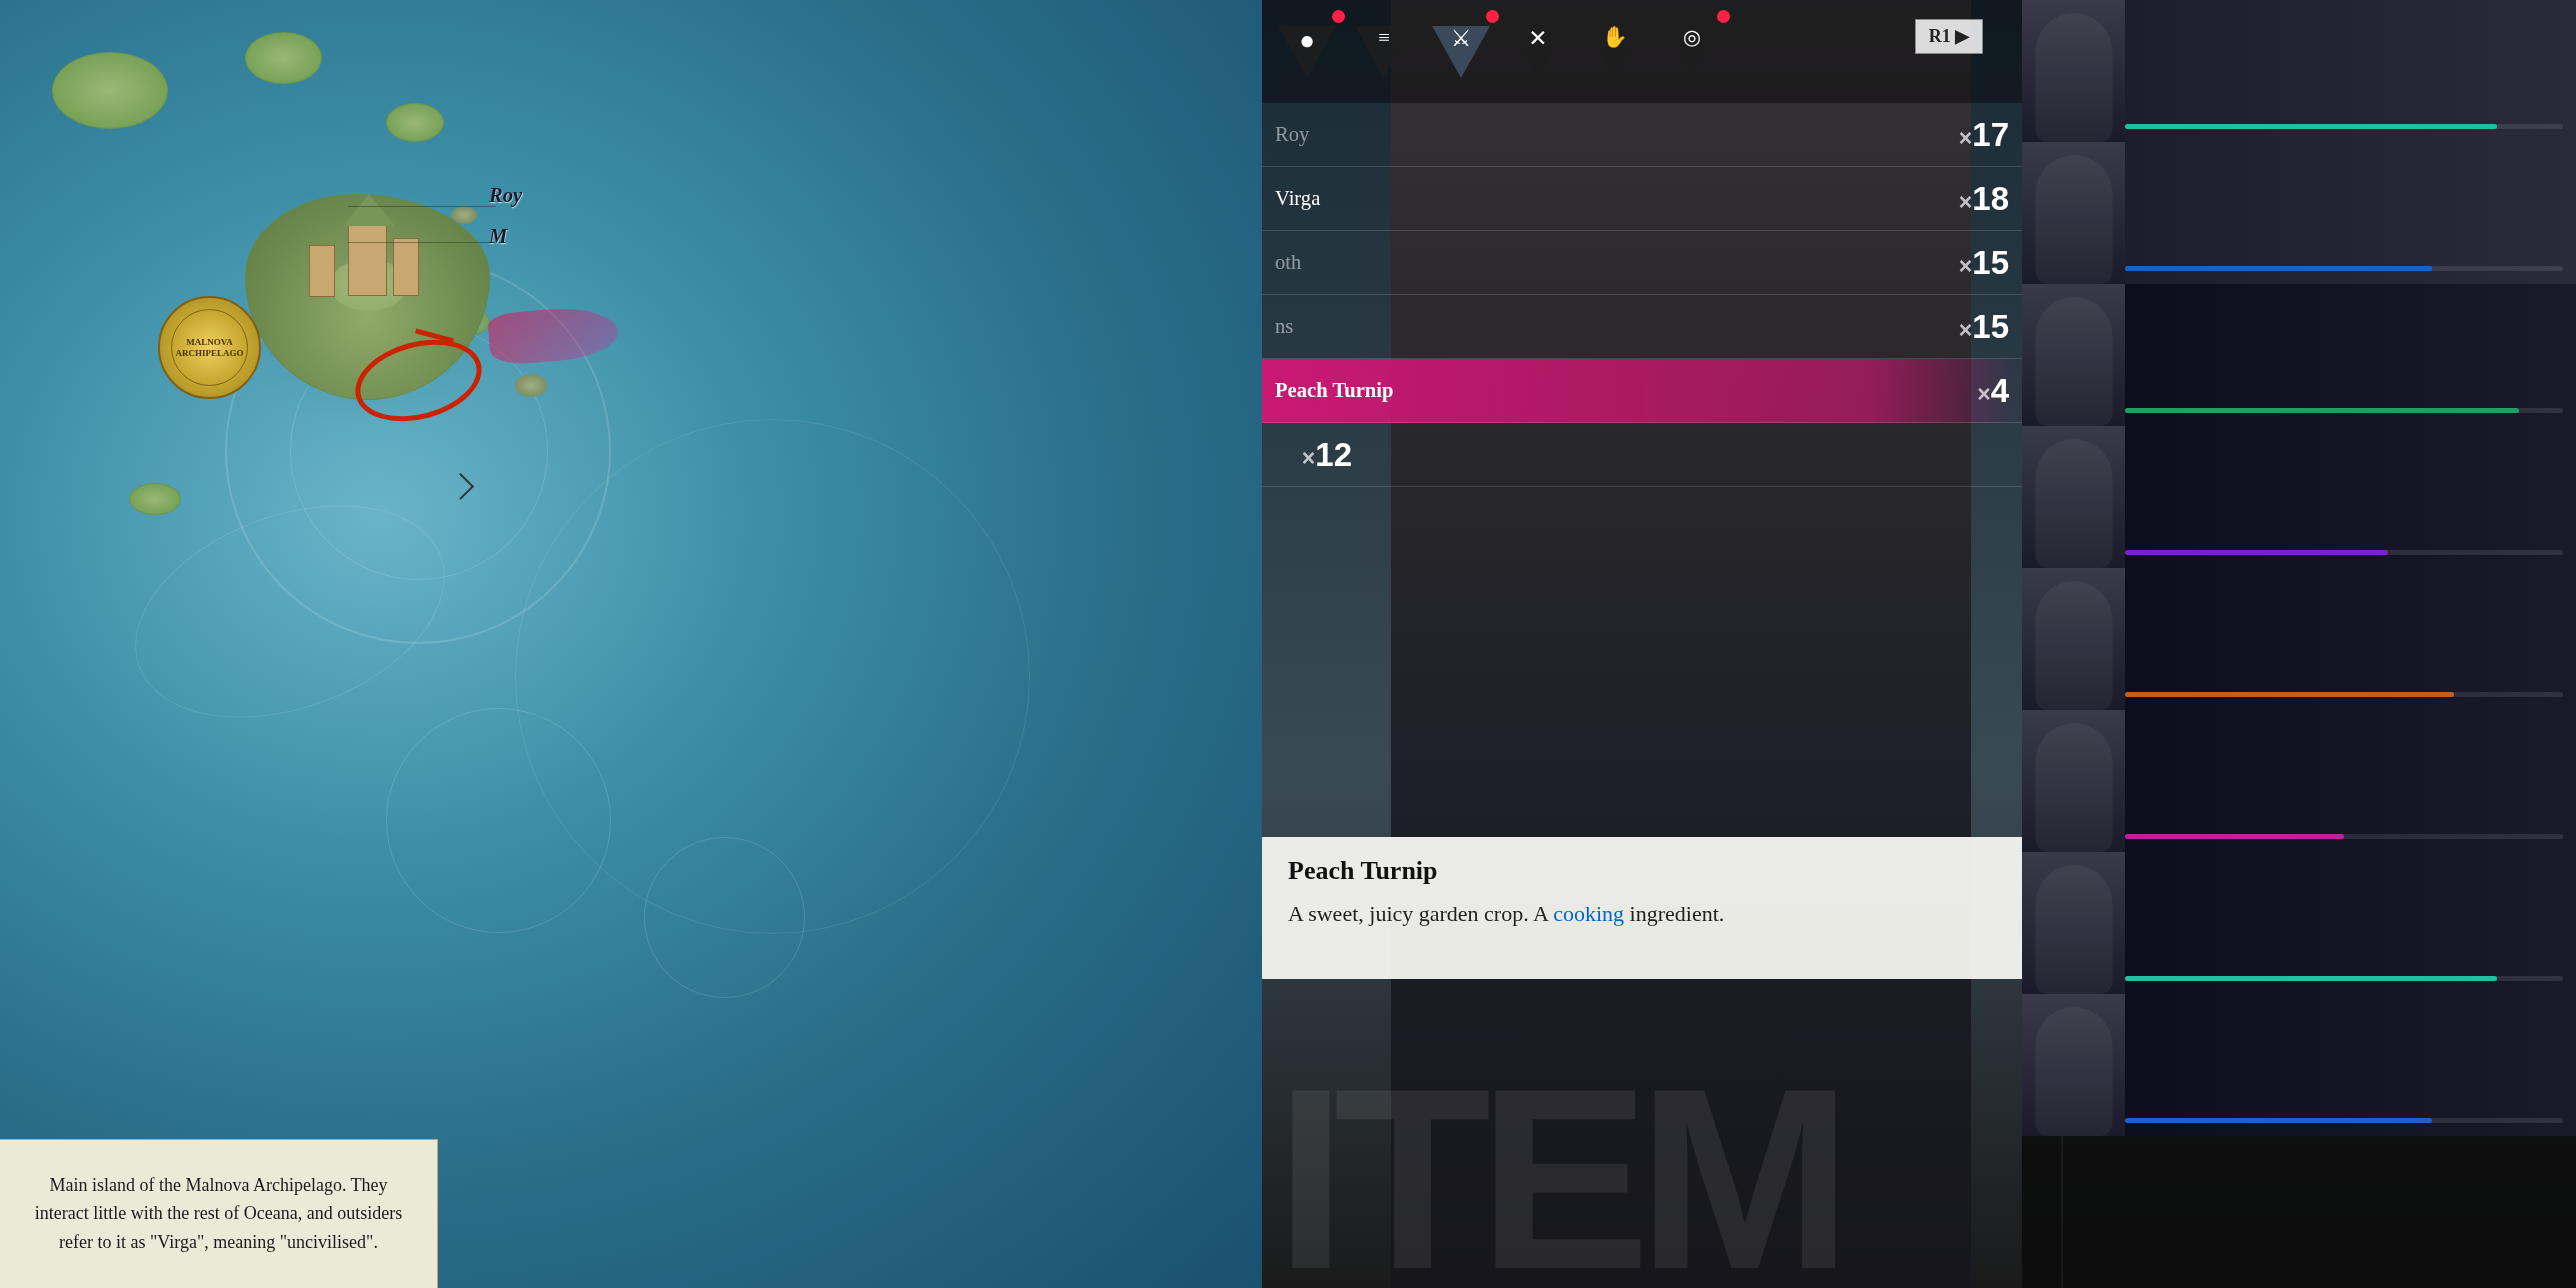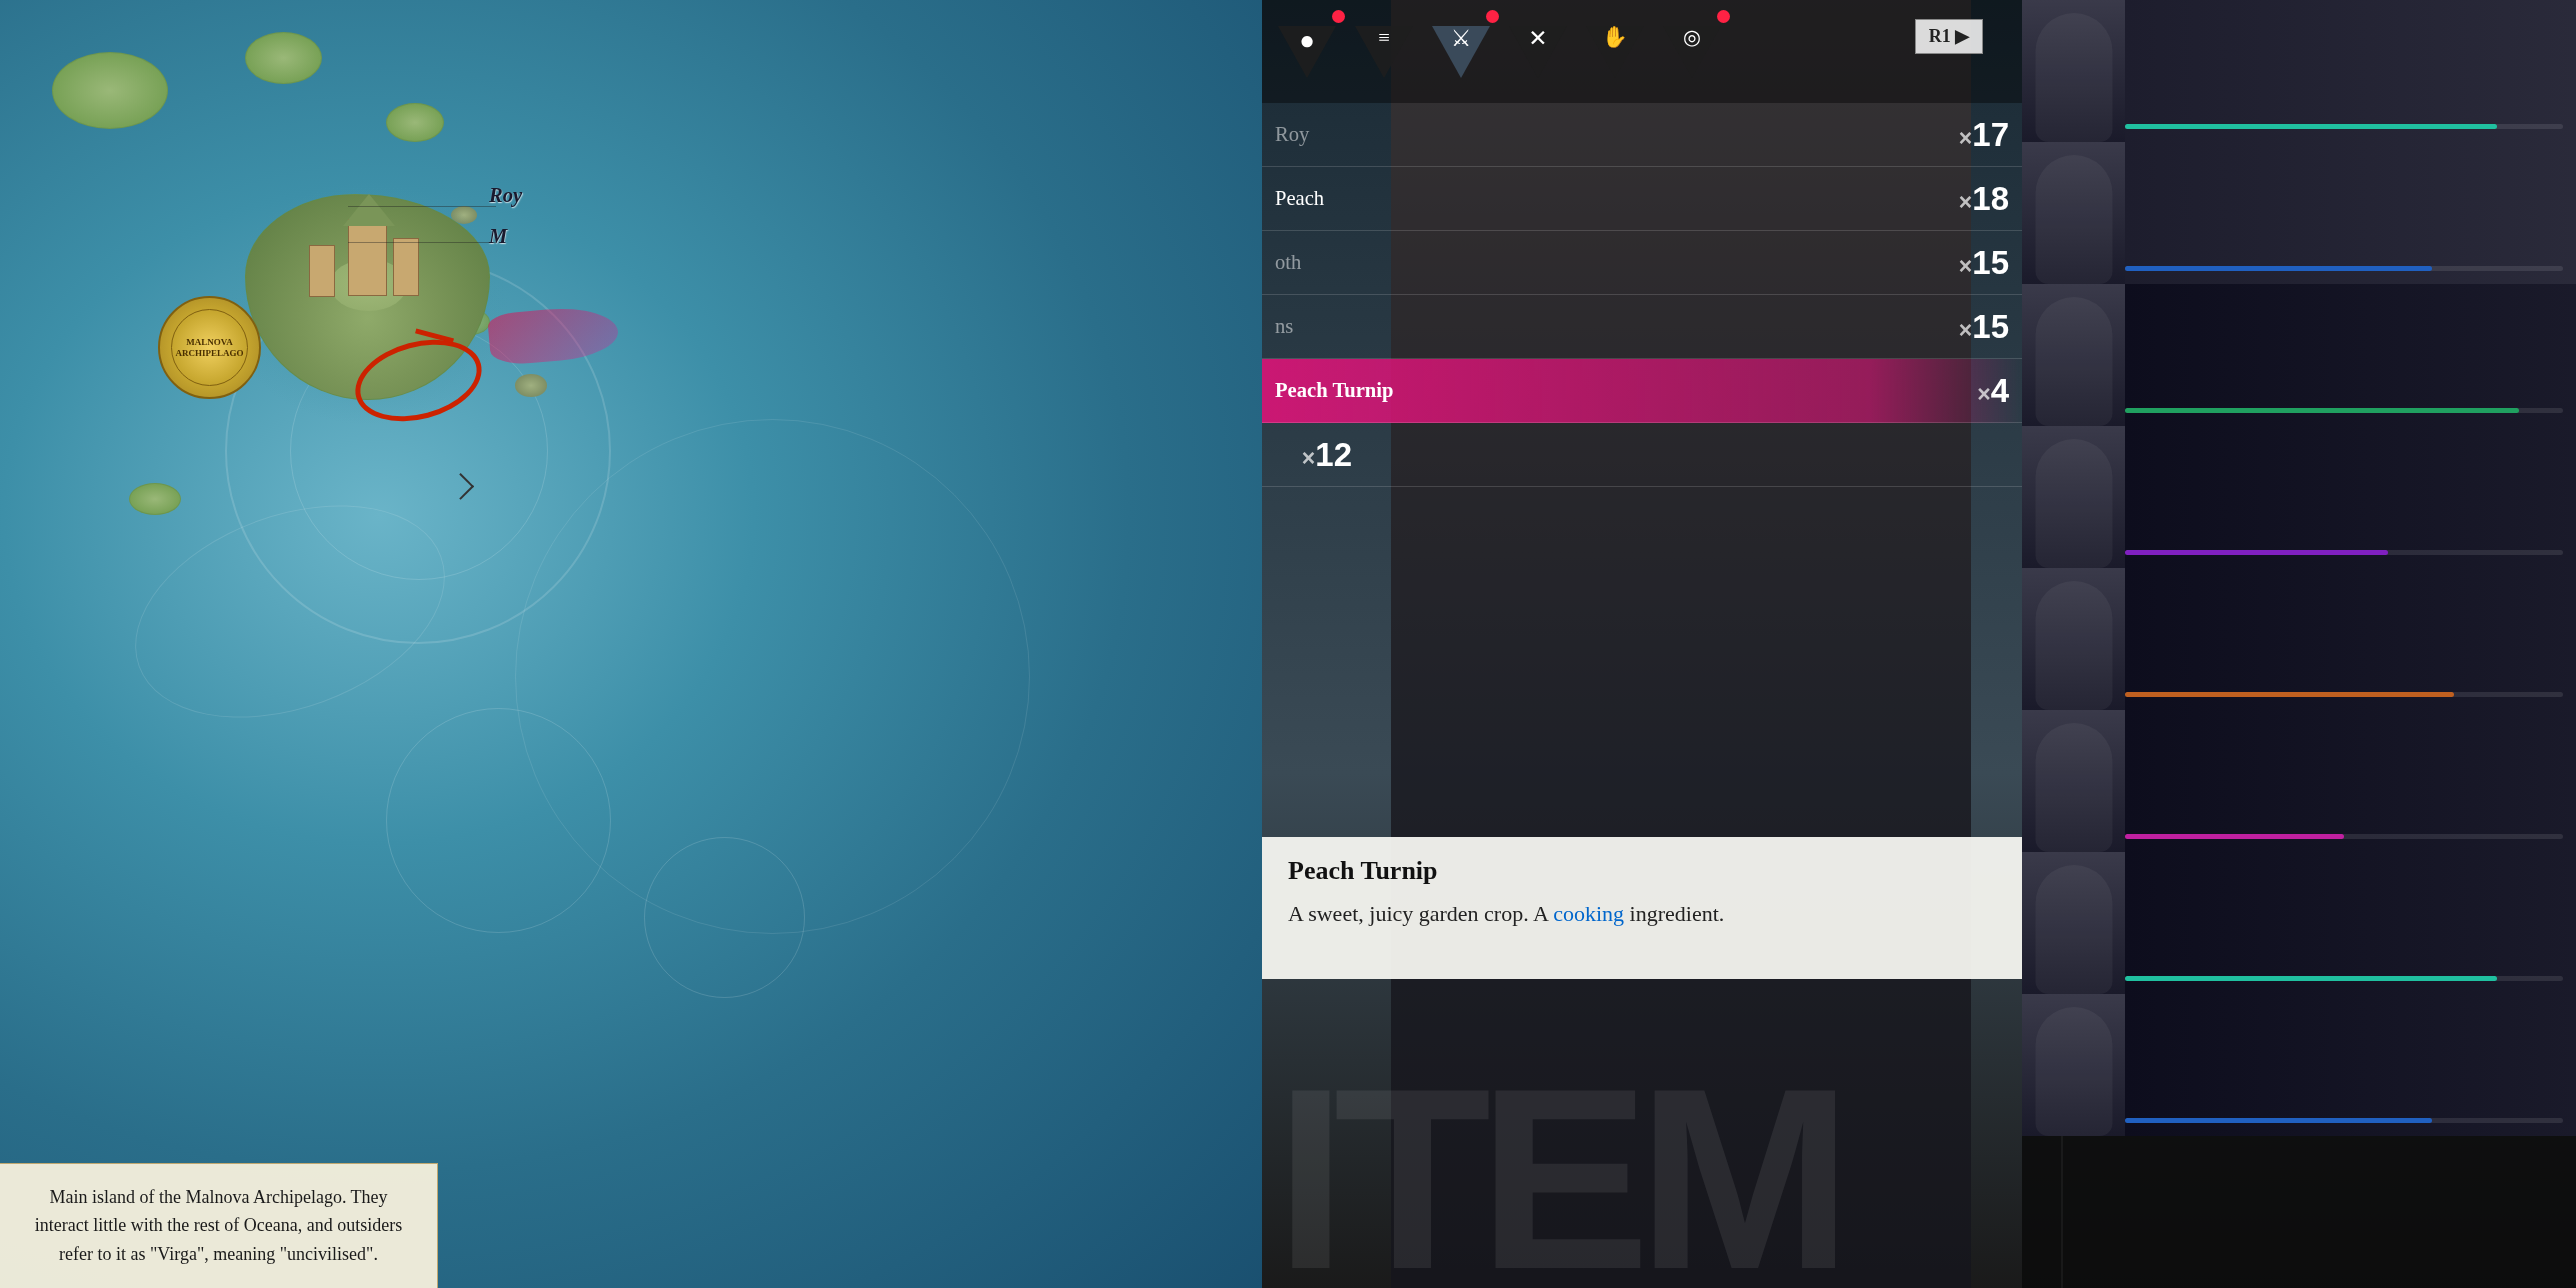--- a/index.html
+++ b/index.html
@@ -201,21 +201,21 @@
       white-space: nowrap;
     }
 
     
     .info-box {
       position: absolute;
       bottom: 0;
       left: 0;
       width: 438px;
       background: rgba(245, 240, 220, 0.95);
-      padding: 19px 26px;
+      padding: 31px 26px;
       border-top: 1.9px solid #c0a870;
       border-right: 1.9px solid #c0a870;
     }
 
     .info-text {
       font-size: 18px;
       color: #1a1a1a;
       line-height: 1.6;
       font-family: 'Georgia', serif;
       text-align: center;
@@ -692,21 +692,21 @@
       </div>
 
       <div class="item-list">
 
         <div class="item-row">
           <span class="item-name dimmed">Roy</span>
           <span class="item-count"><span class="x-prefix">×</span>17</span>
         </div>
 
         <div class="item-row">
-          <span class="item-name">Peach</span>
+          <span class="item-name">Virga</span>
           <span class="item-count"><span class="x-prefix">×</span>18</span>
         </div>
 
         <div class="item-row">
           <span class="item-name dimmed">oth</span>
           <span class="item-count"><span class="x-prefix">×</span>15</span>
         </div>
 
 
 

